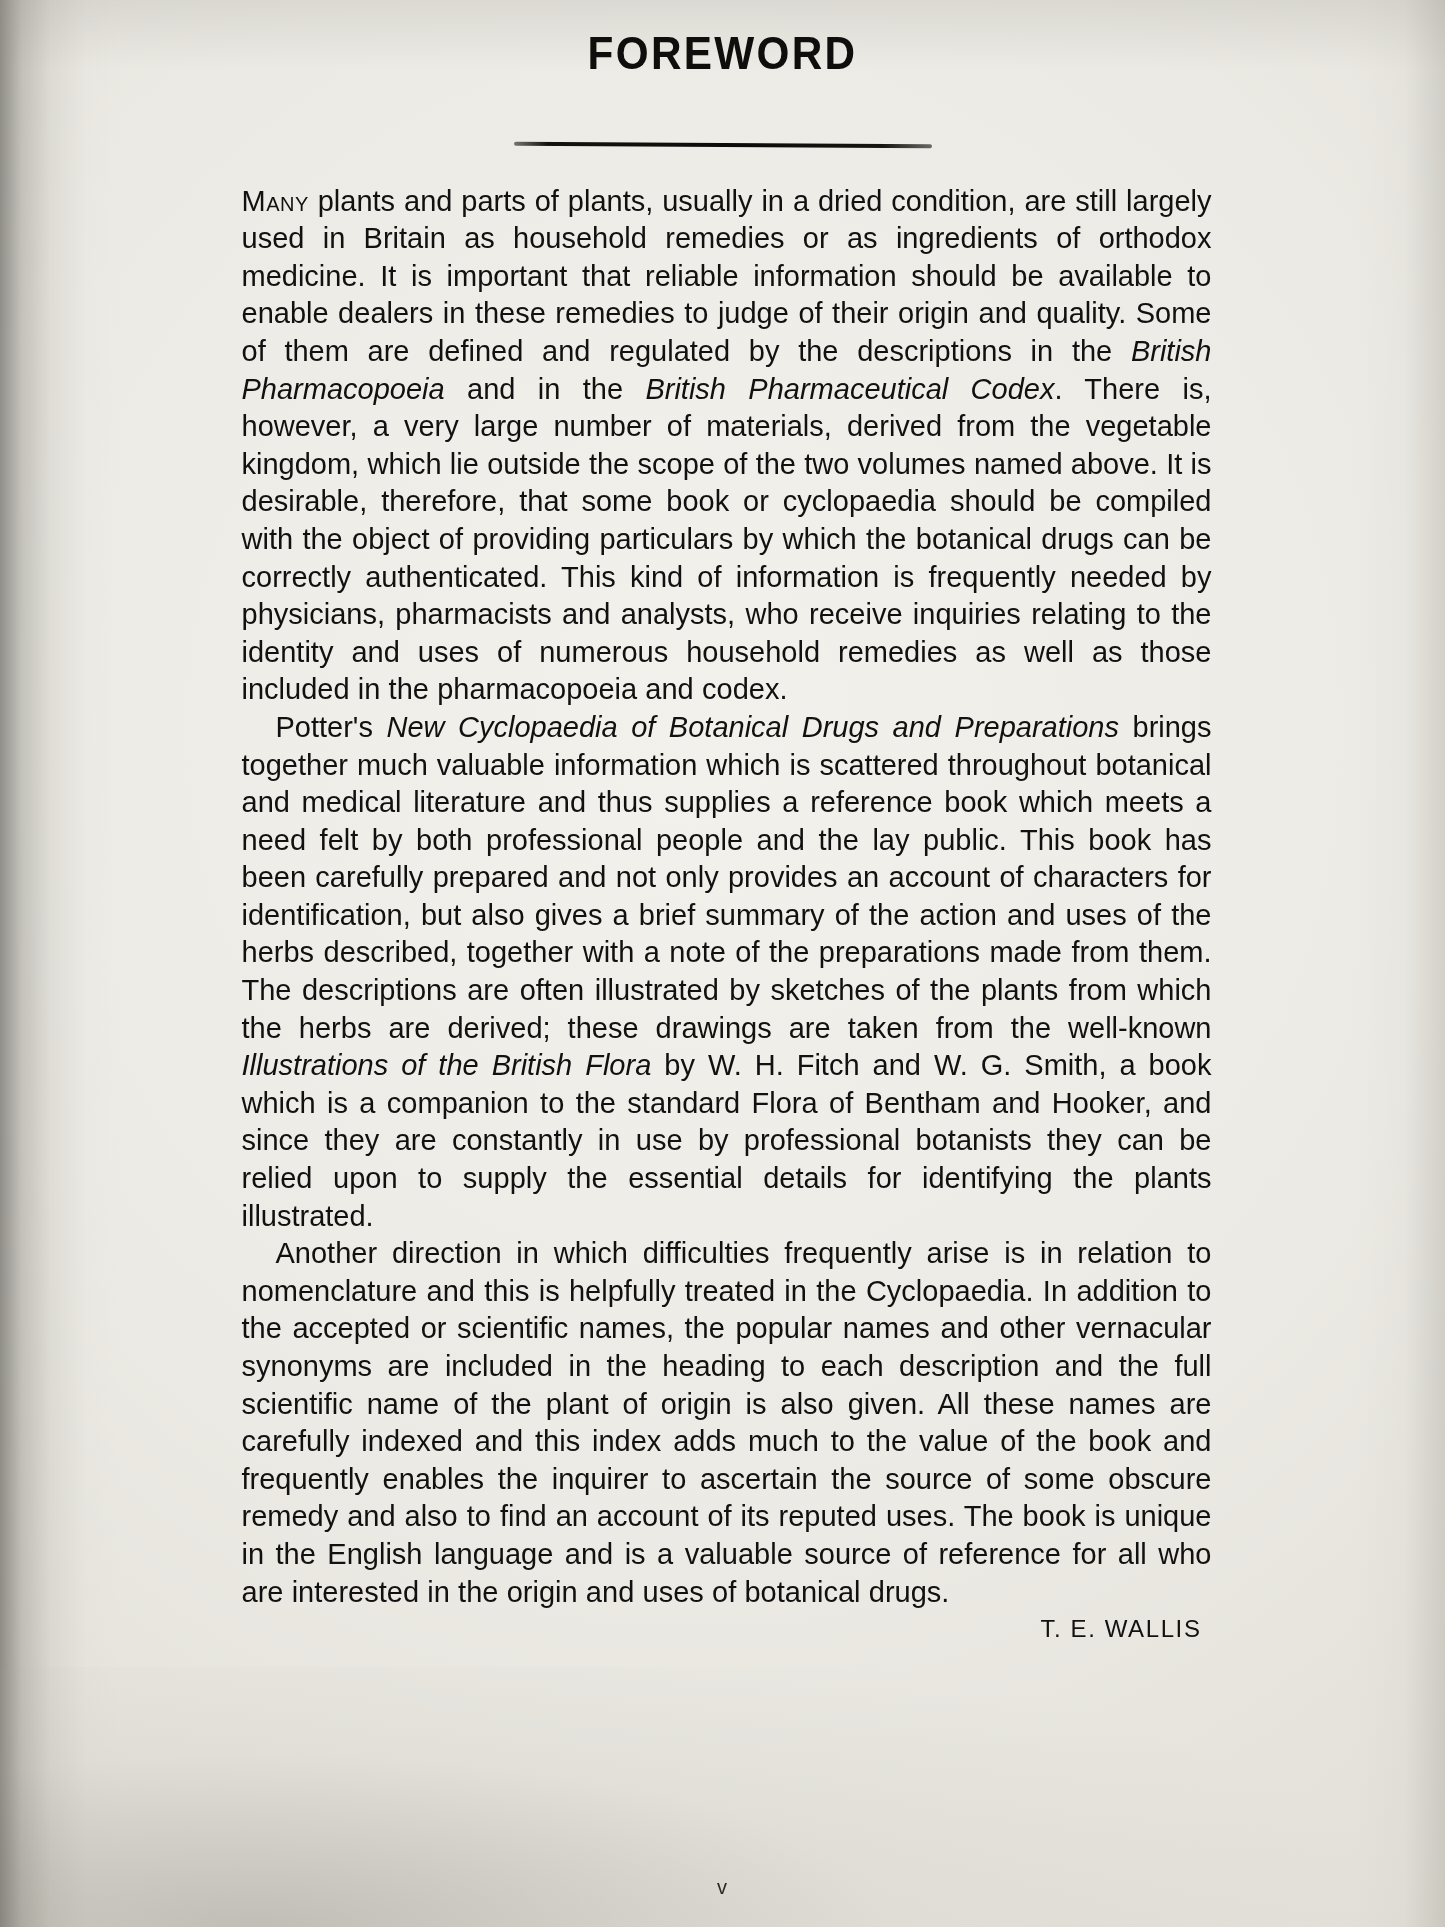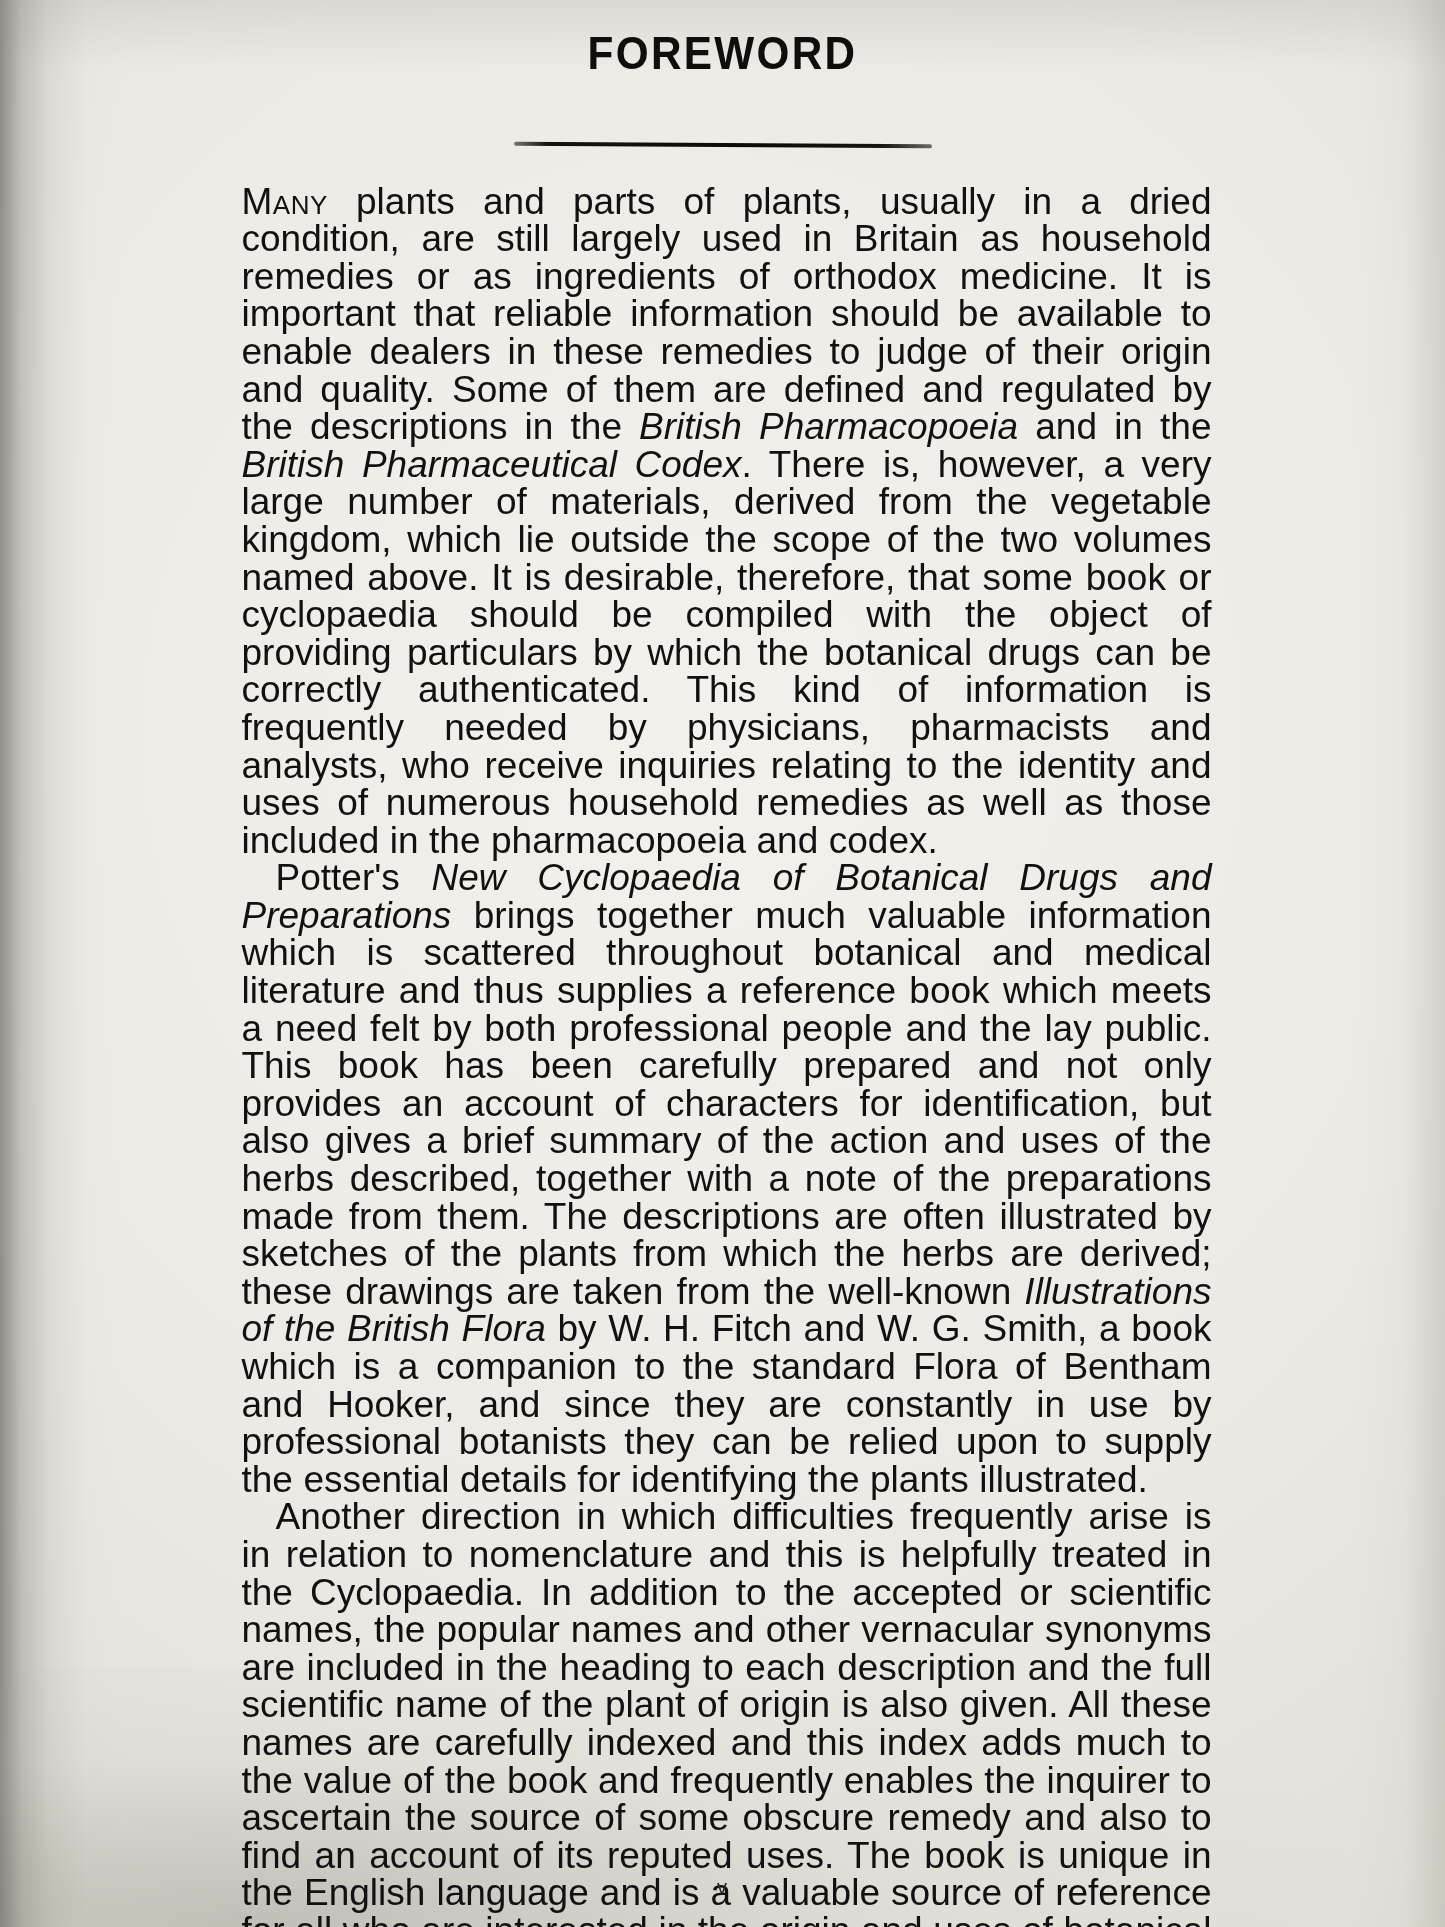--- a/index.html
+++ b/index.html
@@ -114,21 +114,21 @@
   .body-block {
     margin: 0 auto;
     width: 970px;
     padding-left: 8px;
     margin-top: 36px;
   }
 
   .para {
     text-align: justify;
     text-justify: inter-word;
-    font-size: 37px;
+    font-size: 29px;
     line-height: 37.6px;
     margin: 0 0 0 0;
     color: #121010;
     hyphens: none;
     word-spacing: 0.2px;
   }
   .para + .para {
     text-indent: 34px;
   }
   .para.first {

